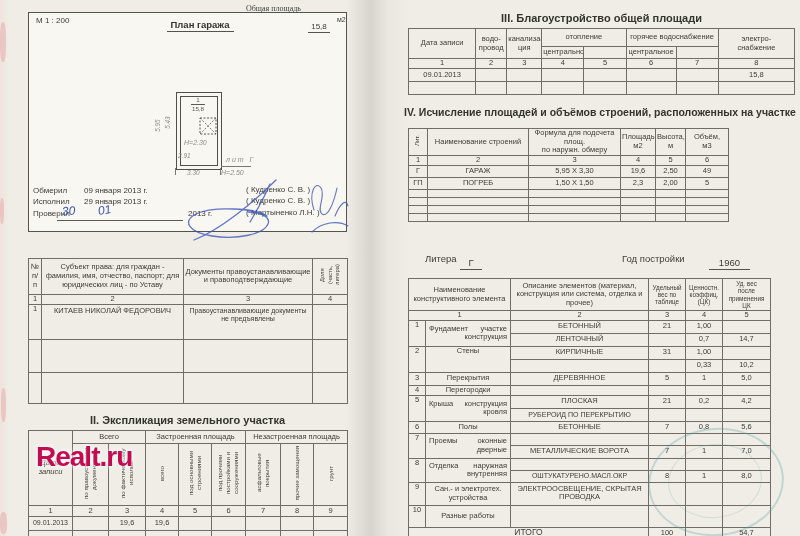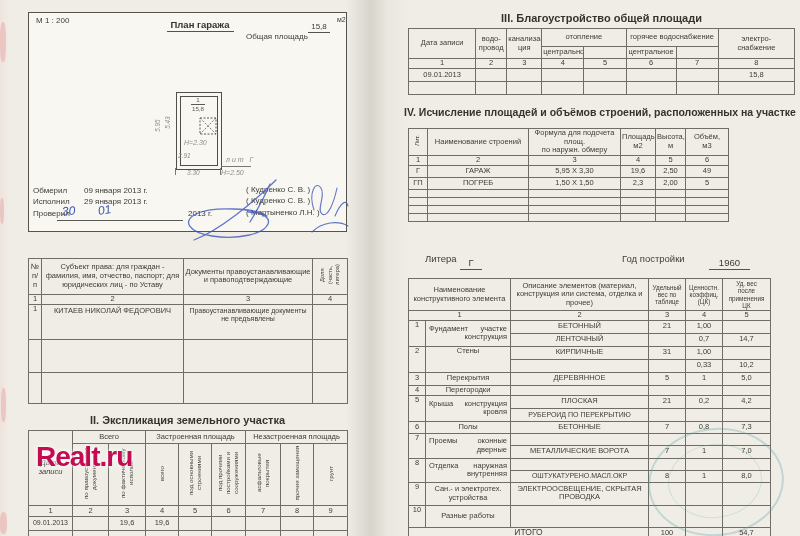--- a/index.html
+++ b/index.html
@@ -33,21 +33,21 @@
   <div class="smudge" style="left:0;top:22px;width:6px;height:40px;"></div>
   <div class="smudge" style="left:0;top:198px;width:4px;height:26px;"></div>
   <div class="smudge" style="left:1px;top:388px;width:5px;height:34px;"></div>
   <div class="smudge" style="left:0;top:512px;width:7px;height:22px;"></div>
   <div class="abs" style="left:346px;top:0;width:64px;height:536px;background:linear-gradient(90deg,rgba(120,115,100,0) 0%,rgba(120,115,100,.20) 38%,rgba(120,115,100,.05) 65%,rgba(120,115,100,0) 100%);"></div>
 
   <div class="abs" style="left:28px;top:12px;width:317px;height:218px;border:1.4px solid #55534e;background:#f8f7f1;"></div>
 
   <div class="txt" style="left:36px;top:16px;">М 1 : 200</div>
   <div class="abs" style="left:148px;top:14px;width:104px;text-align:center;"><span class="u" style="font-weight:bold;font-size:9.5px;color:#34332d;padding:0 4px 1px;">План гаража</span></div>
-  <div class="txt" style="left:246px;top:32px;">Общая площадь</div>
+  <div class="txt" style="left:246px;top:4px;font-family:Liberation Serif, serif;">Общая площадь</div>
   <div class="abs" style="left:304px;top:15px;width:30px;text-align:center;"><span class="u" style="font-size:8px;color:#3e3c37;padding:0 3px 1px;">15,8</span></div>
   <div class="txt" style="left:337px;top:16px;font-size:7px;">м2</div>
 
   <div class="abs" style="left:176px;top:92px;width:44px;height:76px;border:1.3px solid #514f49;"></div>
   <div class="abs" style="left:180px;top:96px;width:36px;height:68px;border:1px solid #514f49;"></div>
   <div class="abs" style="left:187px;top:96px;width:22px;text-align:center;font-size:6.2px;color:#5b5953;line-height:1.25;">
     <span style="display:block;">1</span>
     <span style="display:block;border-top:1px solid #5b5953;margin:0 4px;">15,8</span>
   </div>
   <svg class="abs" style="left:199px;top:117px;" width="18" height="18" viewBox="0 0 18 18">
@@ -465,21 +465,21 @@
           <td></td>
           <td></td>
     </tr>
 
     <tr style="height:12px">
       <td>6</td>
       <td class="lft">Полы</td>
       <td>БЕТОННЫЕ</td>
           <td>7</td>
           <td>0,8</td>
-          <td>7,3</td>
+          <td>5,6</td>
     </tr>
 
     <tr style="height:12px">
       <td rowspan="2" style="vertical-align:top">7</td>
       <td rowspan="2">
         <div class="nm">
               <span>Проемы</span>
               <span>оконные</span>
             </div>
         <div class="nm r">

